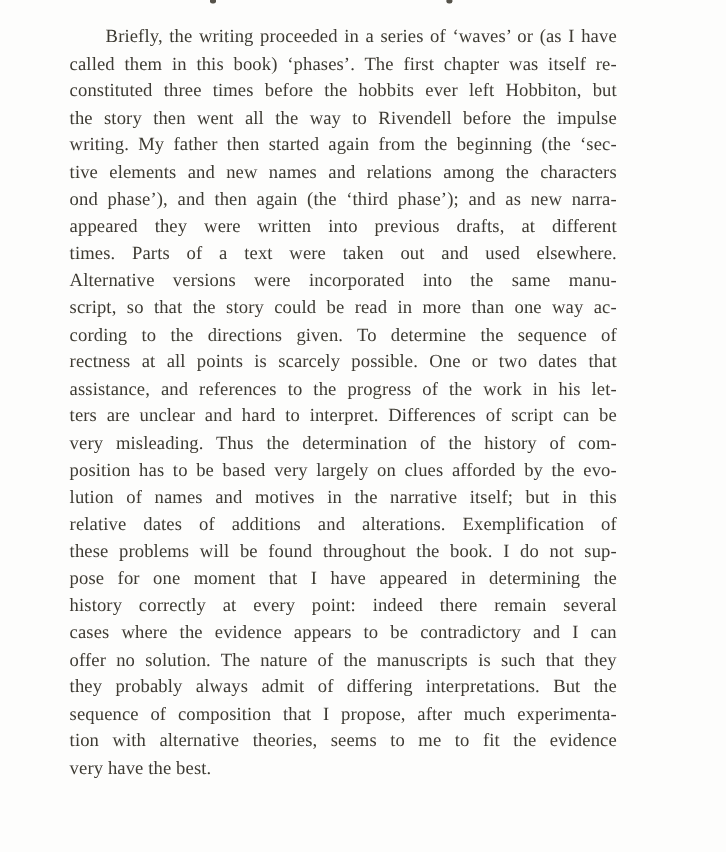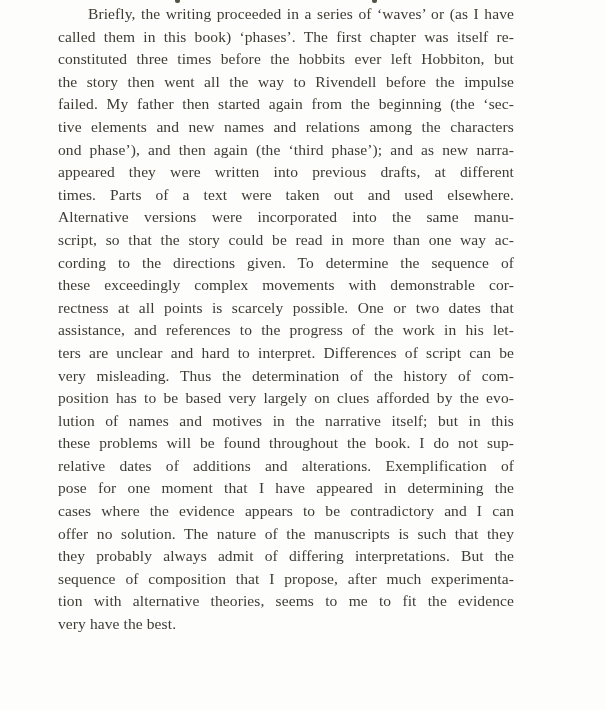--- a/index.html
+++ b/index.html
@@ -12,21 +12,21 @@
     width: 605px;
     height: 710px;
     background: #fdfdfc;
     overflow: hidden;
     font-family: "Liberation Serif", "DejaVu Serif", serif;
     color: #3e3b33;
   }
   .paragraph {
     position: absolute;
     left: 58px;
-    top: 3px;
+    top: 20px;
     width: 456px;
   }
   .line {
     font-size: 15.5px;
     line-height: 22.6px;
     text-align: justify;
     text-align-last: justify;
     letter-spacing: 0.1px;
   }
   .line.first {
@@ -53,38 +53,38 @@
 <div class="screen">
 
   <span class="remnant r1"></span>
   <span class="remnant r2"></span>
 
   <div class="paragraph">
     <div class="line first">Briefly, the writing proceeded in a series of ‘waves’ or (as I have</div>
     <div class="line">called them in this book) ‘phases’. The first chapter was itself re-</div>
     <div class="line">constituted three times before the hobbits ever left Hobbiton, but</div>
     <div class="line">the story then went all the way to Rivendell before the impulse</div>
-    <div class="line">failed. My father then started again from the beginning (the ‘sec-</div>
+    <div class="line">writing. My father then started again from the beginning (the ‘sec-</div>
     <div class="line">tive elements and new names and relations among the characters</div>
     <div class="line">ond phase’), and then again (the ‘third phase’); and as new narra-</div>
     <div class="line">appeared they were written into previous drafts, at different</div>
     <div class="line">times. Parts of a text were taken out and used elsewhere.</div>
     <div class="line">Alternative versions were incorporated into the same manu-</div>
     <div class="line">script, so that the story could be read in more than one way ac-</div>
     <div class="line">cording to the directions given. To determine the sequence of</div>
-    <div class="line">these exceedingly complex movements with demonstrable cor-</div>
     <div class="line">rectness at all points is scarcely possible. One or two dates that</div>
     <div class="line">assistance, and references to the progress of the work in his let-</div>
     <div class="line">ters are unclear and hard to interpret. Differences of script can be</div>
     <div class="line">very misleading. Thus the determination of the history of com-</div>
     <div class="line">position has to be based very largely on clues afforded by the evo-</div>
     <div class="line">lution of names and motives in the narrative itself; but in this</div>
+    <div class="line">relative dates of additions and alterations. Exemplification of</div>
     <div class="line">these problems will be found throughout the book. I do not sup-</div>
-    <div class="line">relative dates of additions and alterations. Exemplification of</div>
     <div class="line">pose for one moment that I have appeared in determining the</div>
+    <div class="line">history correctly at every point: indeed there remain several</div>
     <div class="line">cases where the evidence appears to be contradictory and I can</div>
     <div class="line">offer no solution. The nature of the manuscripts is such that they</div>
     <div class="line">they probably always admit of differing interpretations. But the</div>
     <div class="line">sequence of composition that I propose, after much experimenta-</div>
     <div class="line">tion with alternative theories, seems to me to fit the evidence</div>
     <div class="line last">very have the best.</div>
   </div>
 
 </div>
 

